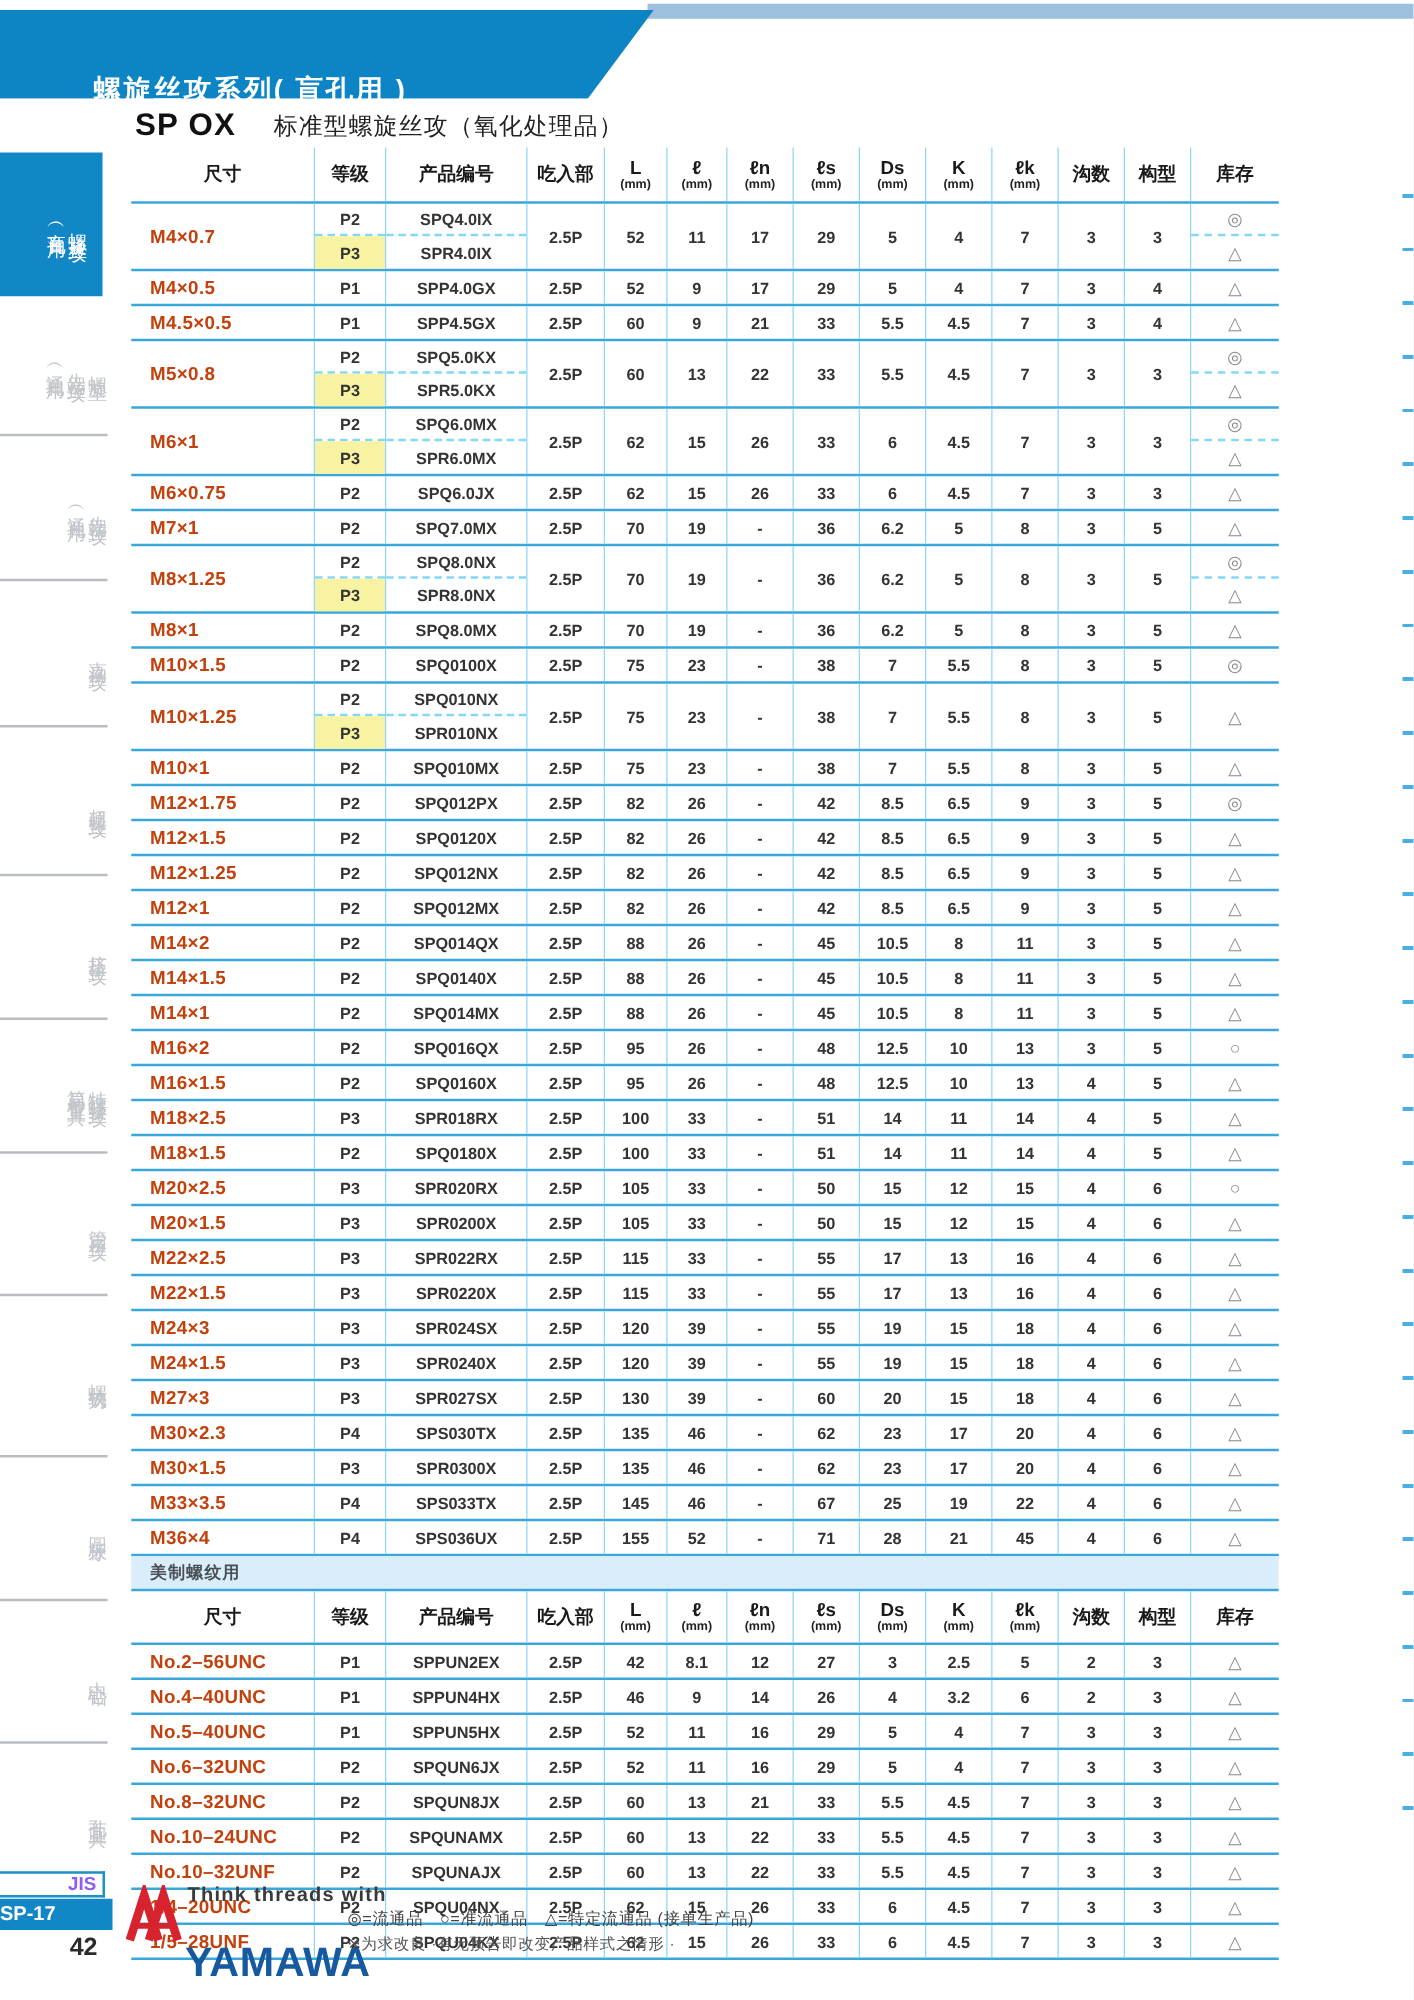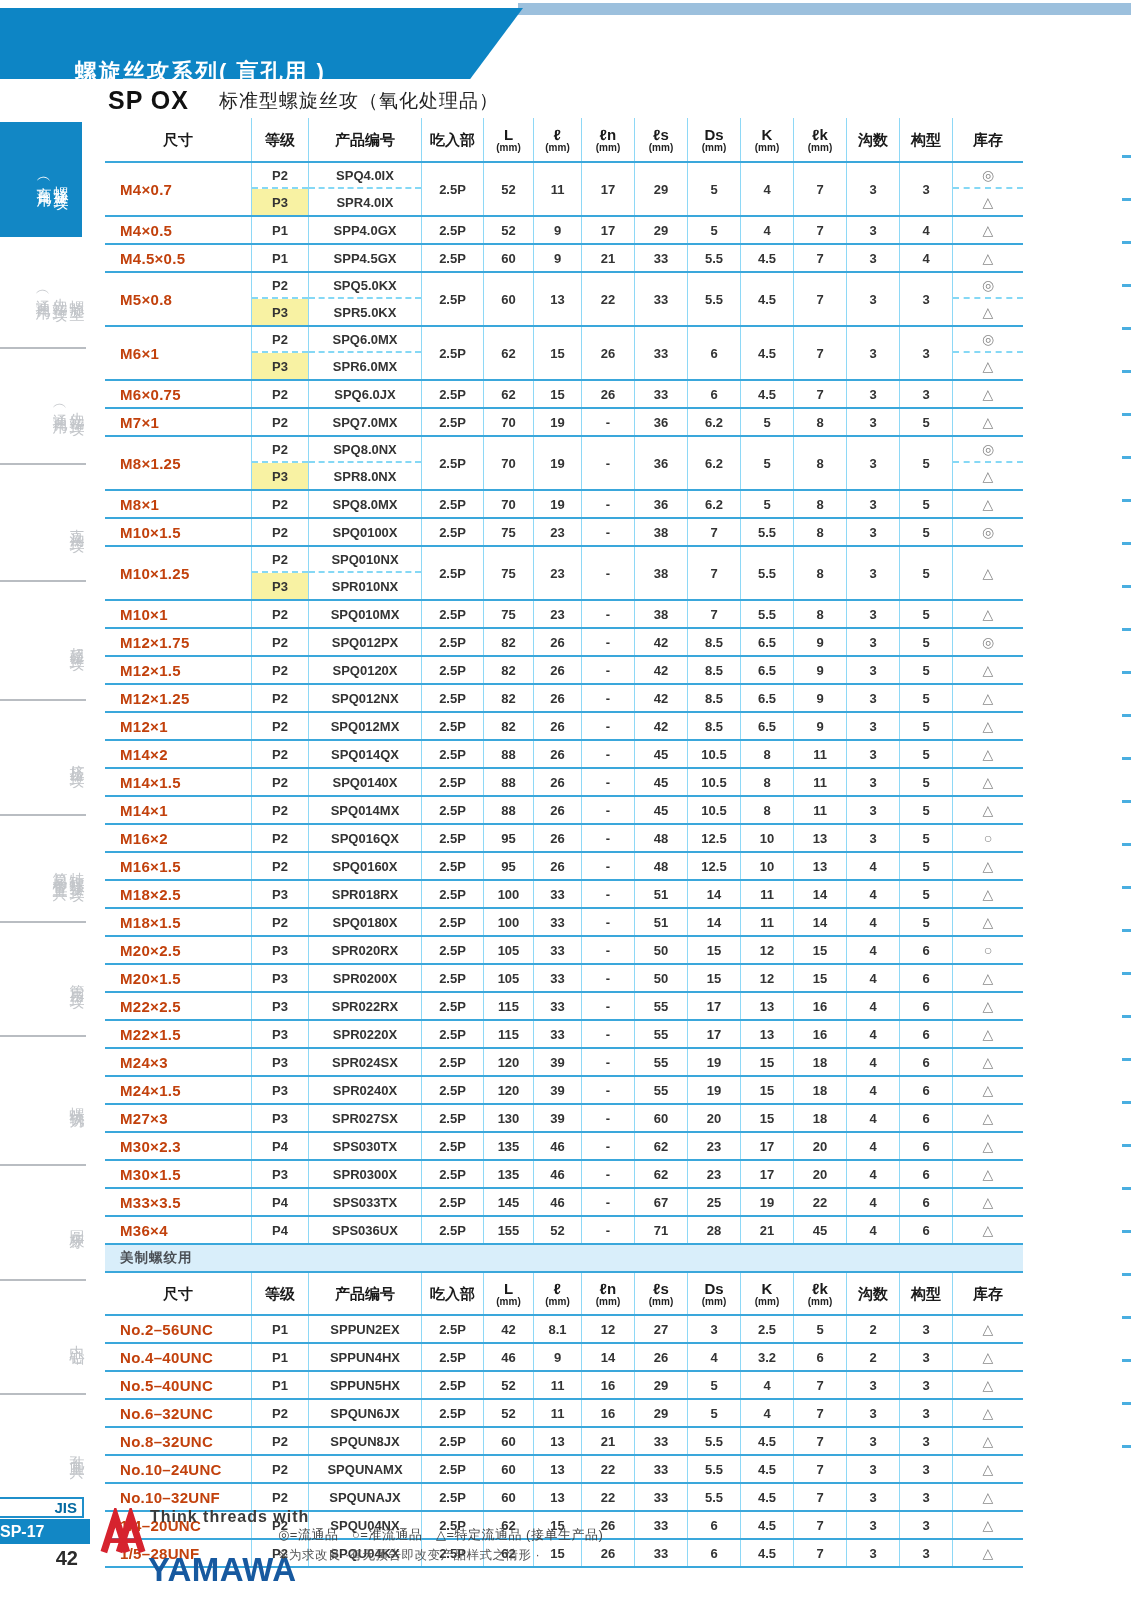--- a/index.html
+++ b/index.html
@@ -30,21 +30,21 @@
 
   
   .sidebar{position:absolute;left:0;top:122px;width:100px;}
   .tab{writing-mode:vertical-rl;text-align:center;color:var(--graytext);
     font-size:15px;letter-spacing:3px;width:100px;padding-right:14px;overflow:hidden;}
   .tab .vcol{display:block;line-height:17px;}
   .tab.active{background:#1287c5;color:#fff;width:82px;padding-right:12px;}
   .sep{border-top:2px solid #b9bdc2;width:86px;height:0;}
   .sidebar-bottom{position:absolute;left:0;top:1497px;width:92px;}
   .jis-box{width:84px;height:21px;border:2px solid #1f8fca;border-left:none;
-    color:#0369a1;font-weight:bold;font-size:15px;text-align:right;padding-right:5px;line-height:17px;background:#fff;}
+    color:#8b5cf6;font-weight:bold;font-size:15px;text-align:right;padding-right:5px;line-height:17px;background:#fff;}
   .sp-bar{width:90px;height:25px;background:#1287c5;color:#fff;font-weight:bold;font-size:16px;
     padding-right:6px;line-height:25px;margin-top:1px;}
   .pageno{width:84px;text-align:right;font-size:20px;font-weight:600;color:#2b2b2b;padding-right:6px;margin-top:3px;}
 
   
   .tablewrap{position:absolute;left:105px;top:118px;width:918px;}
   .thead,.trow,.band-grid{display:grid;
     grid-template-columns:146px 57px 113px 62px 50px 48px 53px 53px 53px 53px 53px 53px 53px 71px;}
   .thead{height:45px;border-bottom:2px solid var(--rowline);}
   .thead.second{border-top:2px solid var(--rowline);}

